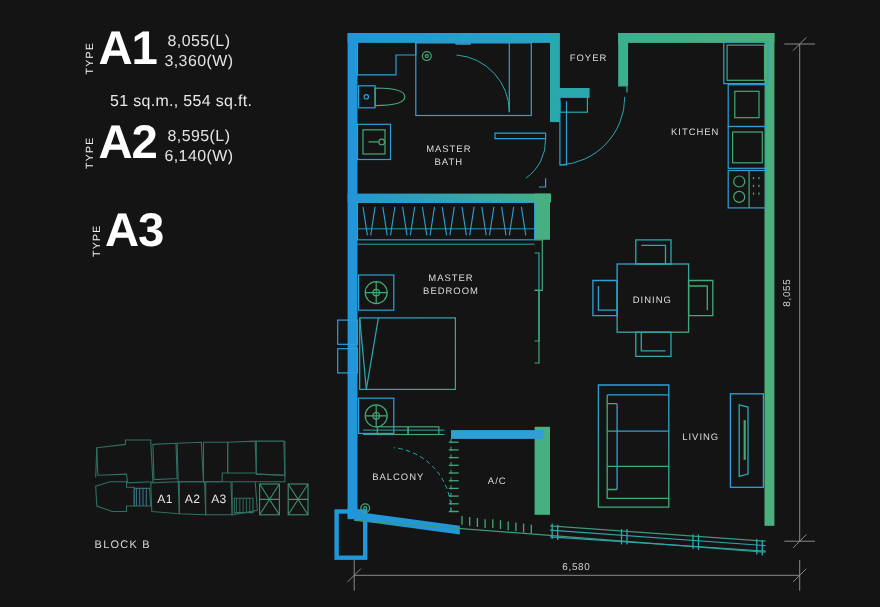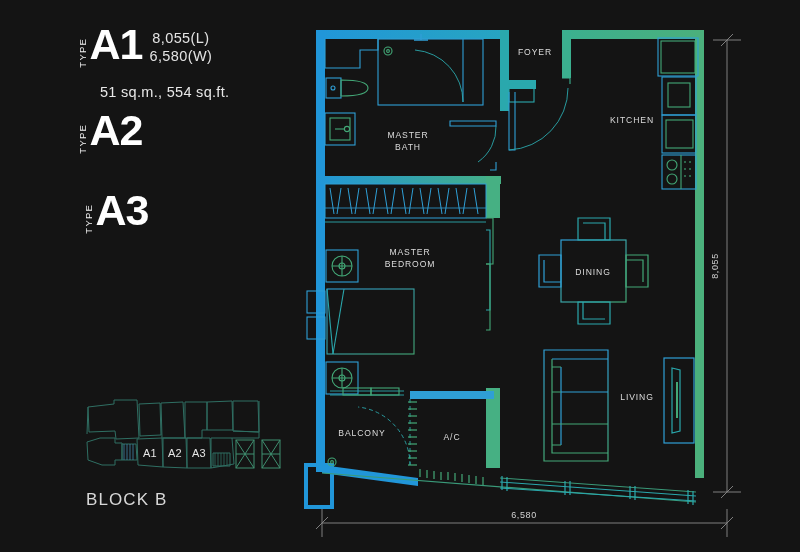--- a/index.html
+++ b/index.html
@@ -26,21 +26,21 @@
   .type-code{
     font-size:43px;font-weight:700;line-height:0.86;color:#ffffff;
     letter-spacing:-1px;margin-right:7px;margin-top:2px;
   }
   .type-dims{margin-top:6px;text-align:center;}
   .type-dims div{font-size:14.5px;line-height:1.22;color:#e3e3e3;letter-spacing:.4px;}
   .type-area{padding-left:100px;font-size:14.5px;color:#e8e8e8;margin-top:4px;letter-spacing:.3px;}
 
   
   .keyplan{position:absolute;left:82px;top:398px;width:200px;height:80px;}
-  .blocklabel{position:absolute;left:86px;top:490px;font-size:17px;letter-spacing:1.1px;color:#d8d8d8;}
+  .blocklabel{position:absolute;left:86px;top:490px;font-size:10px;letter-spacing:1.1px;color:#d8d8d8;}
 
   
   .planwrap{position:absolute;left:300px;top:10px;width:500px;height:542px;}
 
   .roomlabel{fill:#dcdcdc;font-size:8.6px;letter-spacing:.9px;
              font-family:"Liberation Sans","DejaVu Sans",sans-serif;}
   .dimtext{fill:#d2d2d2;font-size:9px;letter-spacing:.6px;
            font-family:"Liberation Sans","DejaVu Sans",sans-serif;}
   .kptext{fill:#e6e6e6;font-size:11px;letter-spacing:.3px;
           font-family:"Liberation Sans","DejaVu Sans",sans-serif;}
@@ -51,30 +51,34 @@
 <div id="root">
 
   <div class="legend">
 
     <div class="type-block" style="top:24px;">
       <div class="type-row">
         <div class="type-word">TYPE</div>
         <div class="type-code">A1</div>
         <div class="type-dims">
           <div>8,055(L)</div>
-          <div>6,580(W)</div>
+          <div>3,360(W)</div>
         </div>
       </div>
       <div class="type-area">51 sq.m., 554 sq.ft.</div>
     </div>
 
     <div class="type-block" style="top:110px;">
       <div class="type-row">
         <div class="type-word">TYPE</div>
         <div class="type-code">A2</div>
+        <div class="type-dims">
+          <div>8,595(L)</div>
+          <div>6,140(W)</div>
+        </div>
       </div>
     </div>
 
     <div class="type-block" style="top:190px;">
       <div class="type-row" style="padding-left:84px;">
         <div class="type-word">TYPE</div>
         <div class="type-code">A3</div>
       </div>
     </div>
 

